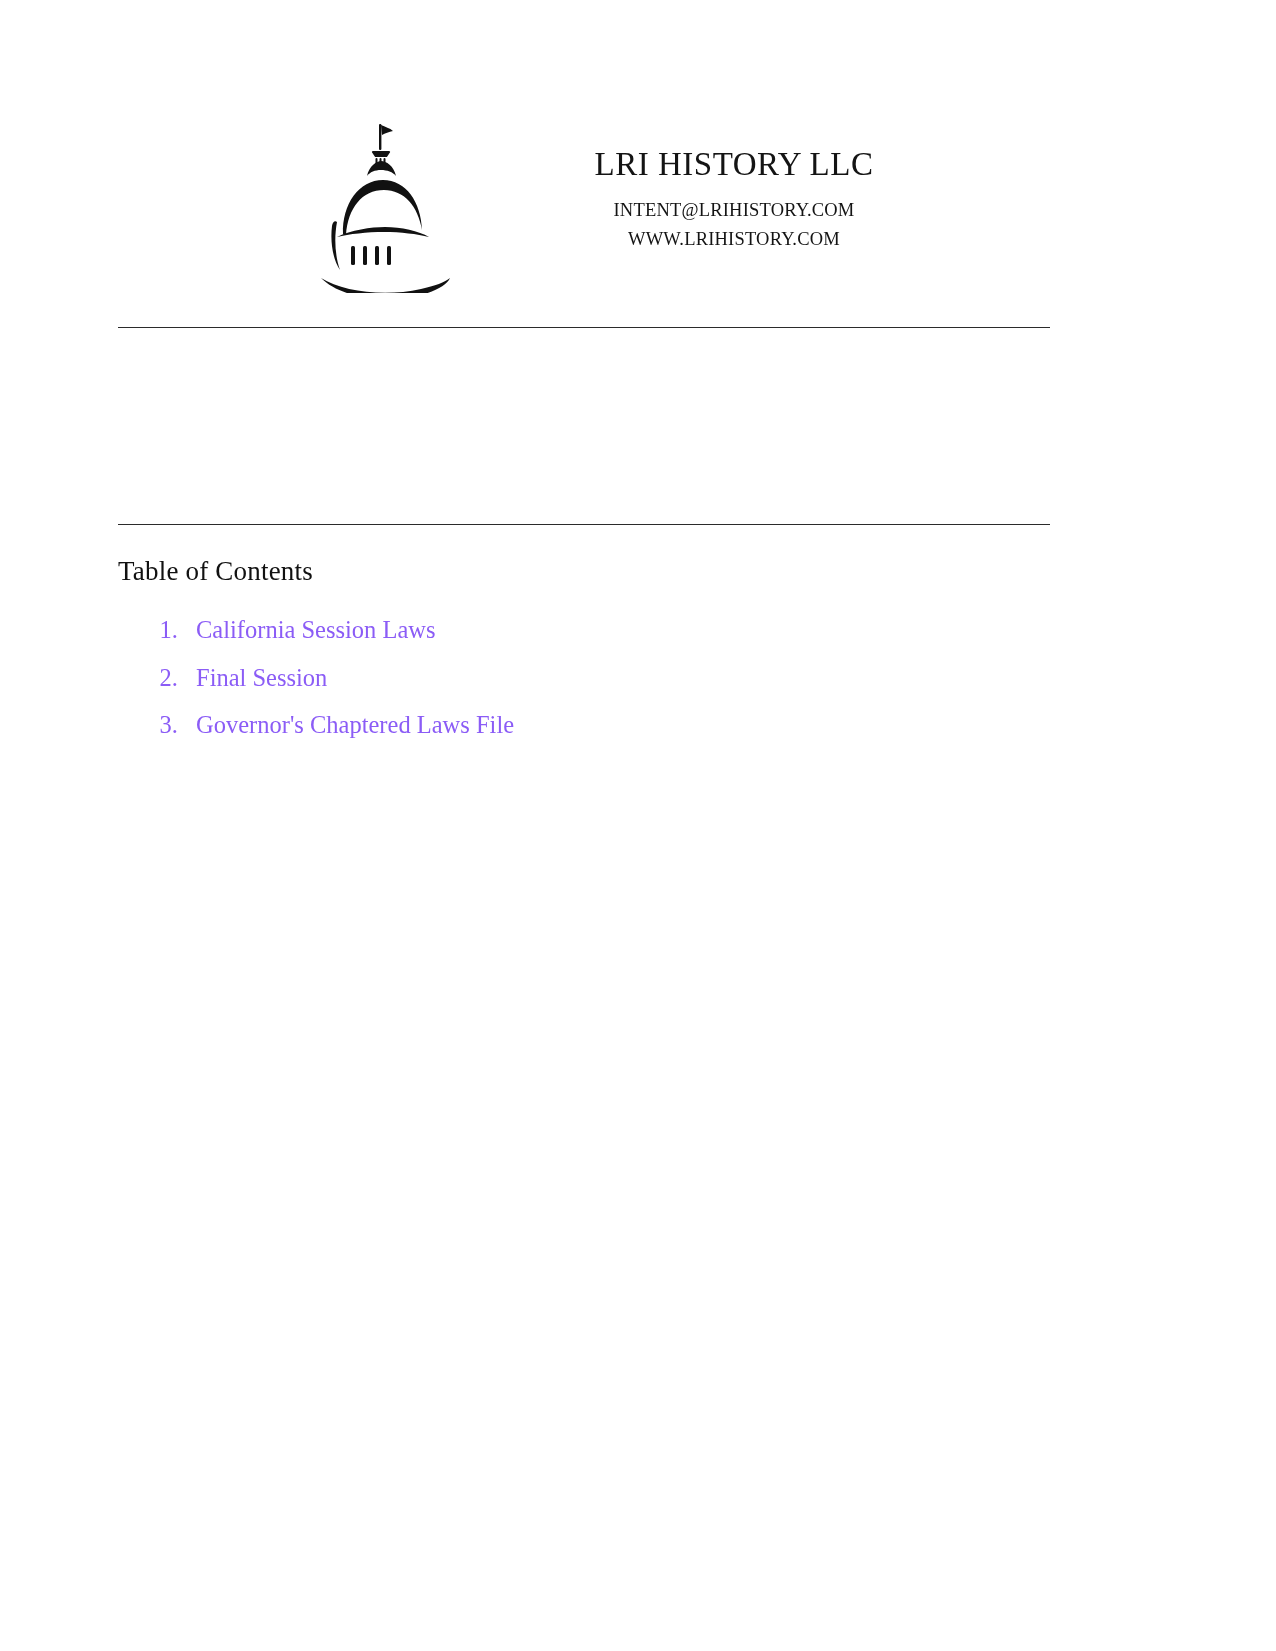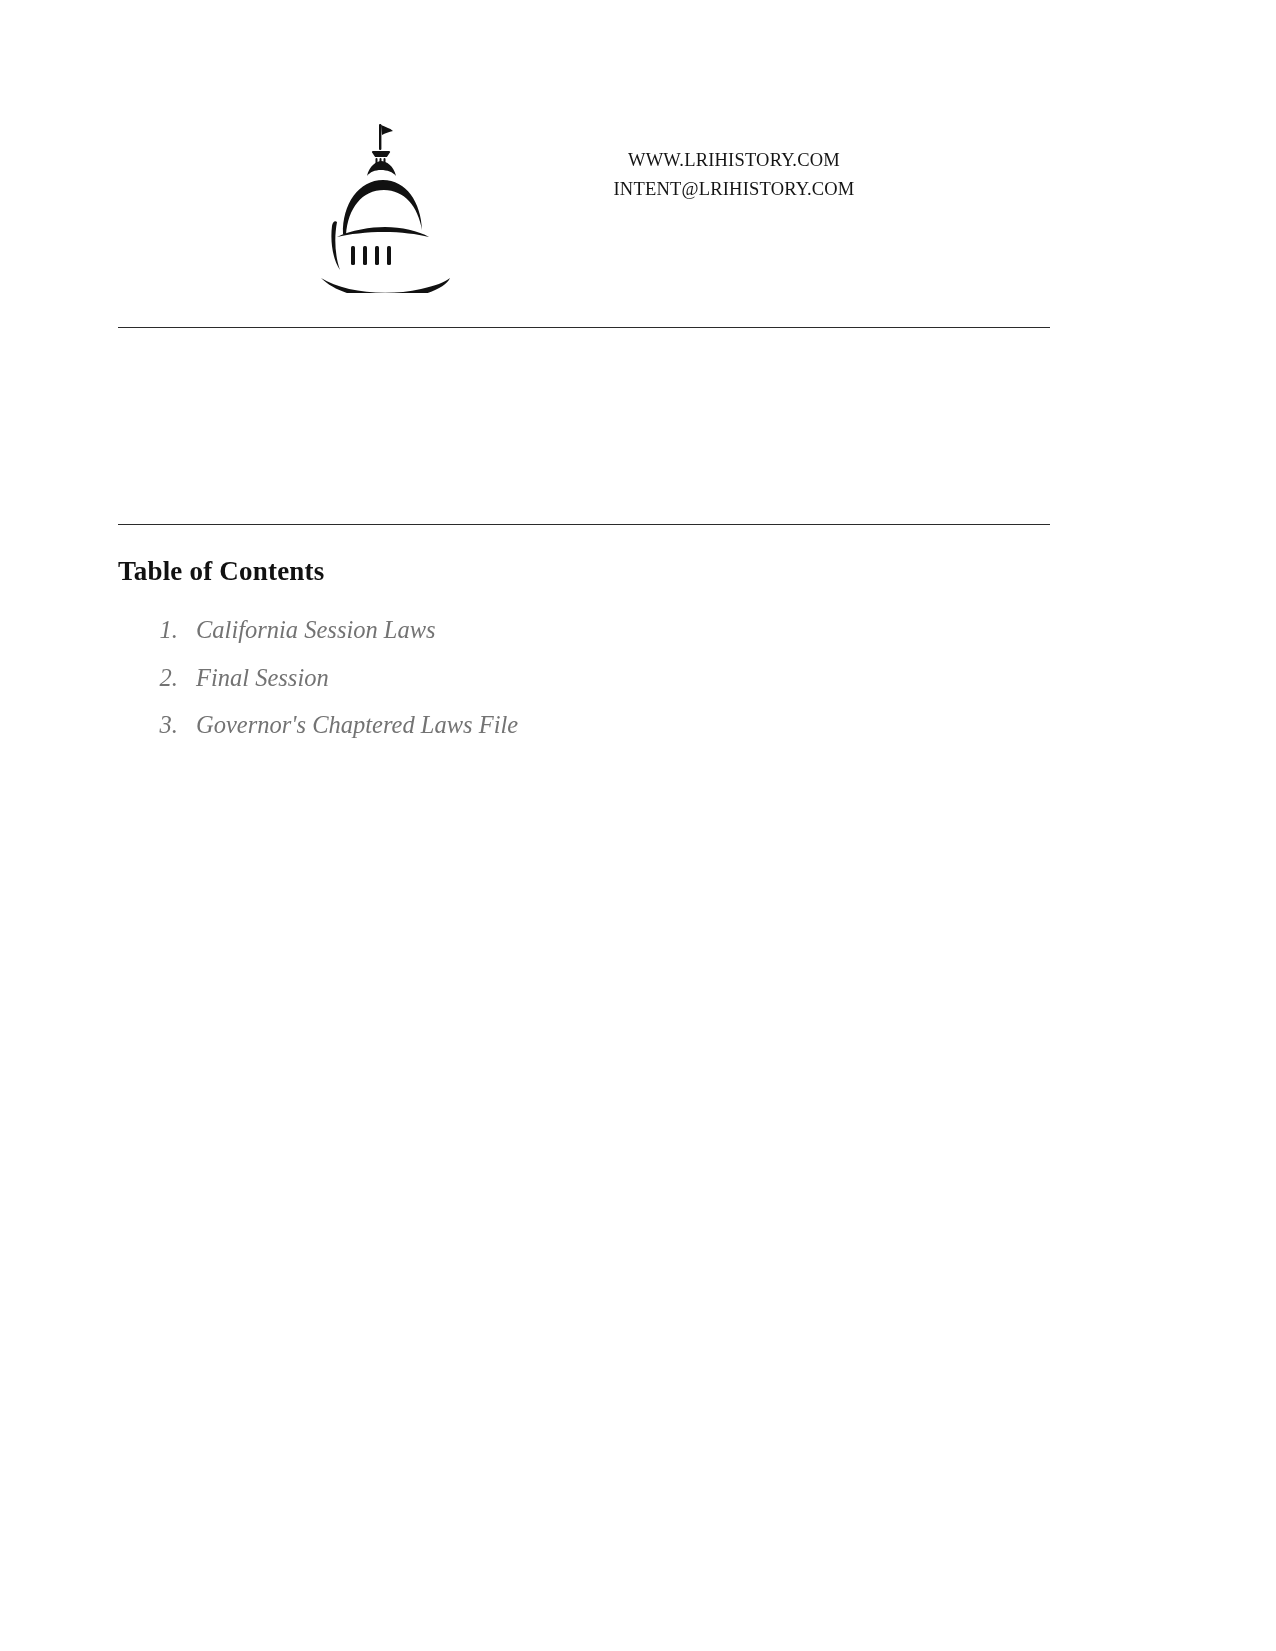--- a/index.html
+++ b/index.html
@@ -98,36 +98,35 @@
     letter-spacing: 0.6px;
     line-height: 1.62;
   }
 
   
   .toc-heading {
     position: absolute;
     left: 118px;
     top: 556px;
     font-size: 27px;
-    font-weight: bold;
+    font-weight: normal;
     color: #111111;
     letter-spacing: 0.2px;
   }
 
   .toc-list {
     position: absolute;
     left: 118px;
     top: 618px;
     width: 800px;
     margin: 0;
     padding: 0 0 0 66px;
     list-style: decimal;
     font-size: 24.5px;
-    color: #737373;
-    font-style: italic;
+    color: #8b5cf6;
   }
 
   .toc-list li {
     line-height: 1.0;
     margin-bottom: 23px;
     padding-left: 12px;
   }
 
   .toc-list li span {
     display: inline-block;
@@ -164,22 +163,23 @@
           <rect x="80" y="128" width="4" height="19" rx="1.5"></rect>
 
           <path d="M30 104 c-3 16 -2 34 3 48 c-7 -10 -10 -28 -8 -44 c.6 -4 3 -6 5 -4z"></path>
 
           <path d="M14 160 c22 14 64 19 100 11 c14 -3 24 -7 29 -11 c-3 7 -14 13 -29 17 c-36 9 -80 3 -100 -17z"></path>
         </g>
       </svg>
     </div>
 
     <div class="contact-block">
+      <div class="company-name">LRI HISTORY LLC</div>
+      <div class="contact-line">INTENT@LRIHISTORY.COM</div>
       <div class="contact-line">WWW.LRIHISTORY.COM</div>
-      <div class="contact-line">INTENT@LRIHISTORY.COM</div>
     </div>
 
   </div>
 
   <div class="rule rule-top"></div>
   <div class="rule rule-bottom"></div>
 
 
   <div class="toc-heading">Table of Contents</div>
 

